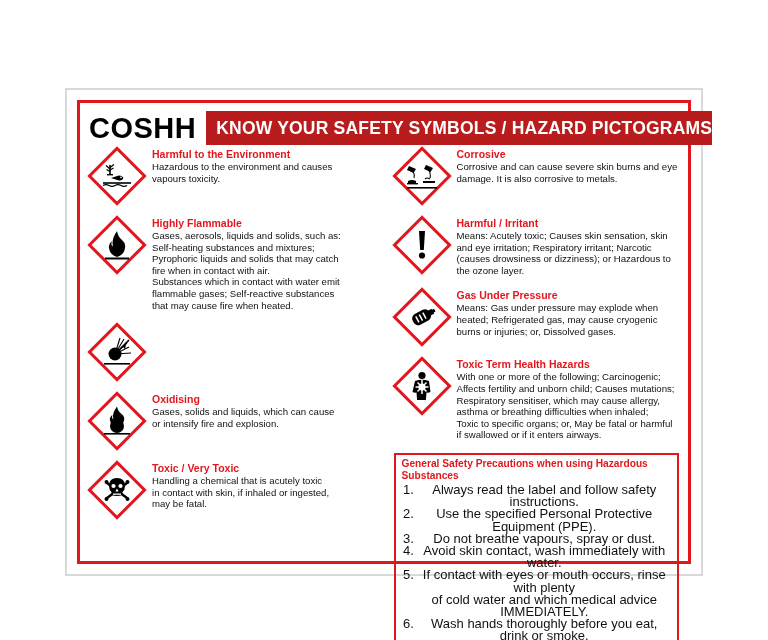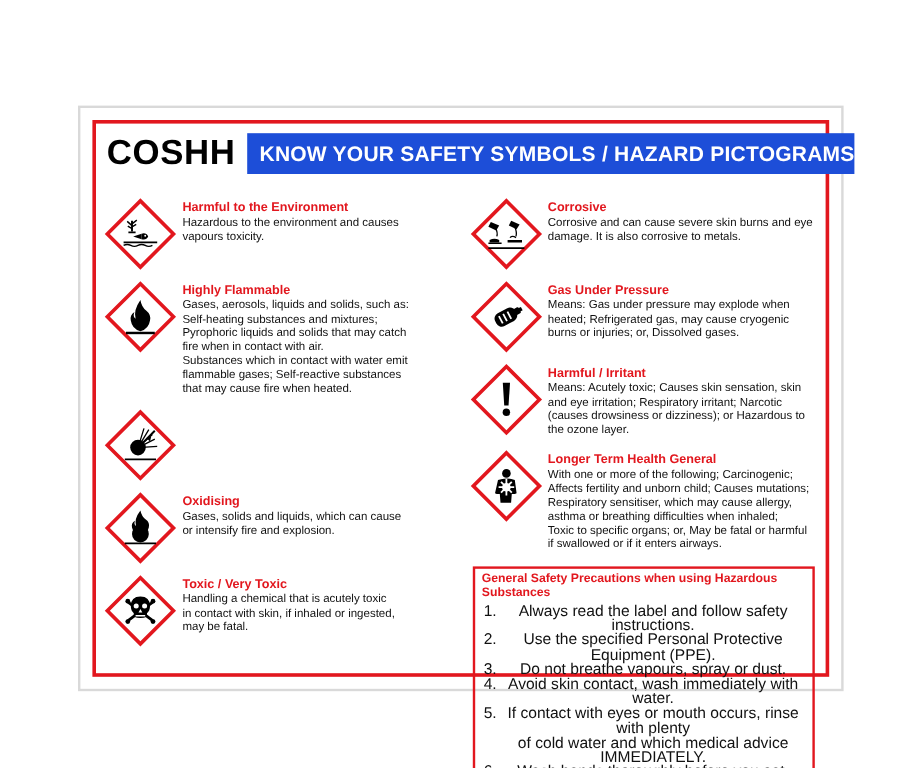--- a/index.html
+++ b/index.html
@@ -31,34 +31,34 @@
     box-sizing: border-box;
     border: 3px solid #e2171e;
     padding: 8px 9px 6px 9px;
   }
 
   
   .header {
     display: flex;
     align-items: stretch;
     height: 34px;
-    margin-bottom: 21px;
+    margin-bottom: 2px;
   }
   .header-title {
     font-size: 29px;
     font-weight: bold;
     letter-spacing: 0.5px;
     color: #000000;
     line-height: 34px;
     padding-right: 10px;
     white-space: nowrap;
   }
   .header-bar {
     flex: 1;
-    background: #1d4ed8;
+    background: #b91c1c;
     color: #ffffff;
     font-size: 17.5px;
     font-weight: bold;
     letter-spacing: 0.2px;
     display: flex;
     align-items: center;
     padding-left: 10px;
     white-space: nowrap;
   }
 
@@ -306,56 +306,56 @@
             <p class="entry-title">Corrosive</p>
             <p class="entry-body">Corrosive and can cause severe skin burns and eye
 damage.  It is also corrosive to metals.</p>
           </div>
         </div>
 
         <div class="entry">
           <div class="pictogram">
             <div class="diamond"></div>
             <div class="glyph">
+              <svg width="14" height="30" viewBox="0 0 14 30">
+                <path d="M4 1 h6 l-1.2 19 h-3.6 z" fill="#000"></path>
+                <circle cx="7" cy="25.5" r="3.1" fill="#000"></circle>
+              </svg>
+            </div>
+          </div>
+          <div class="text">
+            <p class="entry-title">Harmful / Irritant</p>
+            <p class="entry-body">Means: Acutely toxic; Causes skin sensation, skin
+and eye irritation;  Respiratory irritant; Narcotic
+(causes drowsiness or dizziness); or Hazardous to
+the ozone layer.</p>
+          </div>
+        </div>
+
+        <div class="entry">
+          <div class="pictogram">
+            <div class="diamond"></div>
+            <div class="glyph">
               <svg width="32" height="24" viewBox="0 0 32 24">
                 <g transform="rotate(-28 16 12)">
                   <rect x="6" y="6" width="19" height="12" rx="5" fill="#000"></rect>
                   <rect x="24" y="9.2" width="4.5" height="5.6" rx="1" fill="#000"></rect>
                   <rect x="28" y="10.4" width="2.5" height="3.2" fill="#000"></rect>
                   <rect x="10" y="8.6" width="1.5" height="6.8" fill="#fff"></rect>
                   <rect x="14" y="8.6" width="1.5" height="6.8" fill="#fff"></rect>
                   <rect x="18" y="8.6" width="1.5" height="6.8" fill="#fff"></rect>
                 </g>
               </svg>
             </div>
           </div>
           <div class="text">
             <p class="entry-title">Gas Under Pressure</p>
             <p class="entry-body">Means: Gas under pressure may explode when
 heated; Refrigerated gas, may cause cryogenic
 burns or injuries; or, Dissolved gases.</p>
-          </div>
-        </div>
-
-        <div class="entry">
-          <div class="pictogram">
-            <div class="diamond"></div>
-            <div class="glyph">
-              <svg width="14" height="30" viewBox="0 0 14 30">
-                <path d="M4 1 h6 l-1.2 19 h-3.6 z" fill="#000"></path>
-                <circle cx="7" cy="25.5" r="3.1" fill="#000"></circle>
-              </svg>
-            </div>
-          </div>
-          <div class="text">
-            <p class="entry-title">Harmful / Irritant</p>
-            <p class="entry-body">Means: Acutely toxic; Causes skin sensation, skin
-and eye irritation;  Respiratory irritant; Narcotic
-(causes drowsiness or dizziness); or Hazardous to
-the ozone layer.</p>
           </div>
         </div>
 
         <div class="entry">
           <div class="pictogram">
             <div class="diamond"></div>
             <div class="glyph">
               <svg width="26" height="30" viewBox="0 0 26 30">
 
                 <circle cx="13" cy="4.5" r="3.6" fill="#000"></circle>
@@ -368,21 +368,21 @@
                   <path d="M13 9 L13 23"></path>
                   <path d="M6.5 16 L19.5 16"></path>
                   <path d="M8.5 11.5 L17.5 20.5"></path>
                   <path d="M17.5 11.5 L8.5 20.5"></path>
                 </g>
                 <circle cx="13" cy="16" r="2.6" fill="#fff"></circle>
               </svg>
             </div>
           </div>
           <div class="text">
-            <p class="entry-title">Longer Term Health General</p>
+            <p class="entry-title">Toxic Term Health Hazards</p>
             <p class="entry-body">With one or more of the following; Carcinogenic;
 Affects fertility and unborn child; Causes mutations;
 Respiratory sensitiser, which may cause allergy,
 asthma or breathing difficulties when inhaled;
 Toxic to specific organs; or, May be fatal or harmful
 if swallowed or if it enters airways.</p>
           </div>
         </div>
 
         <div class="precautions">

